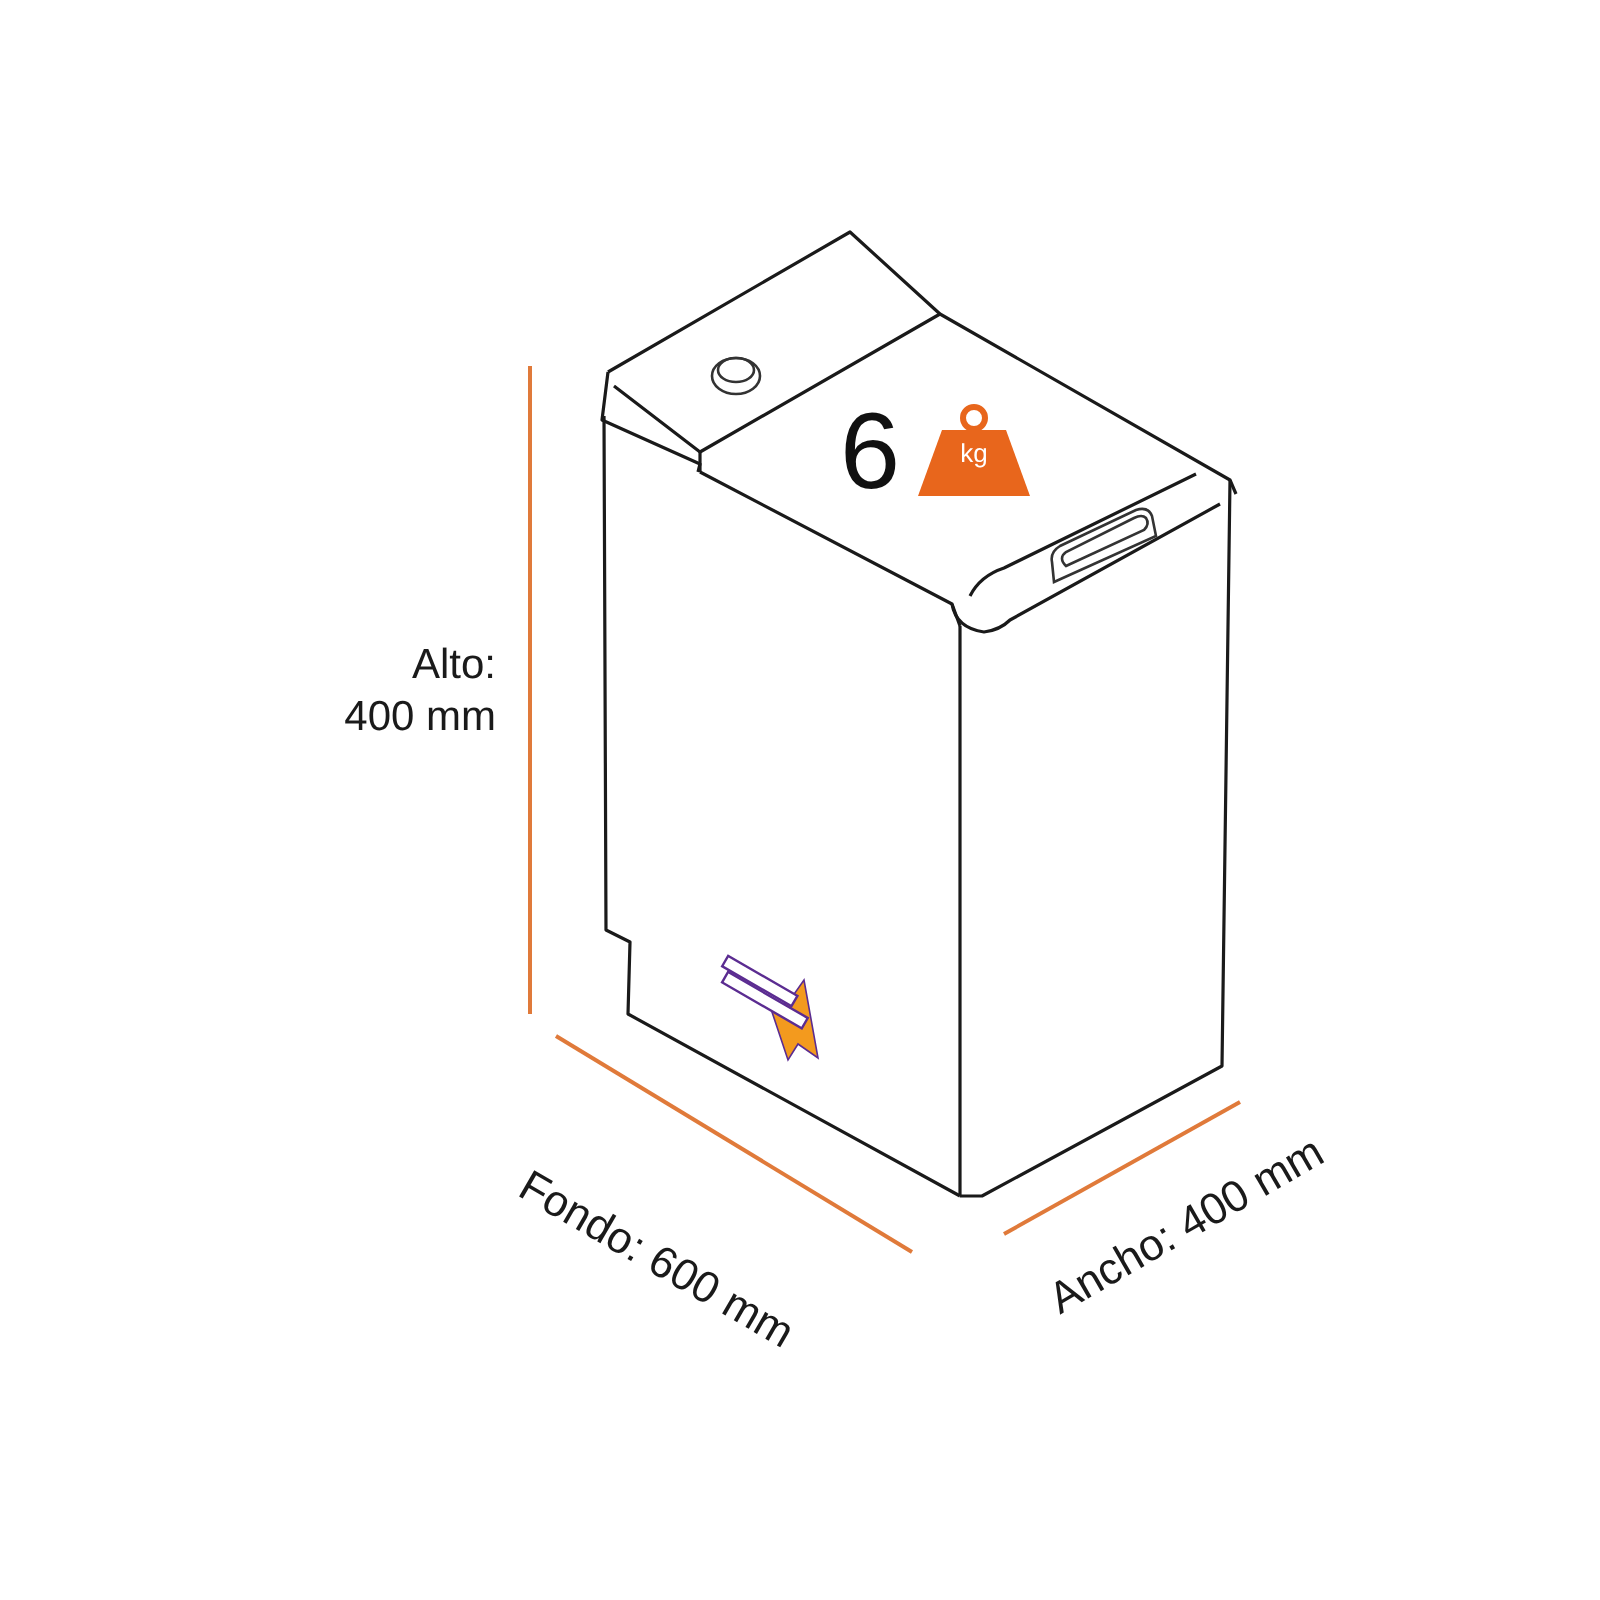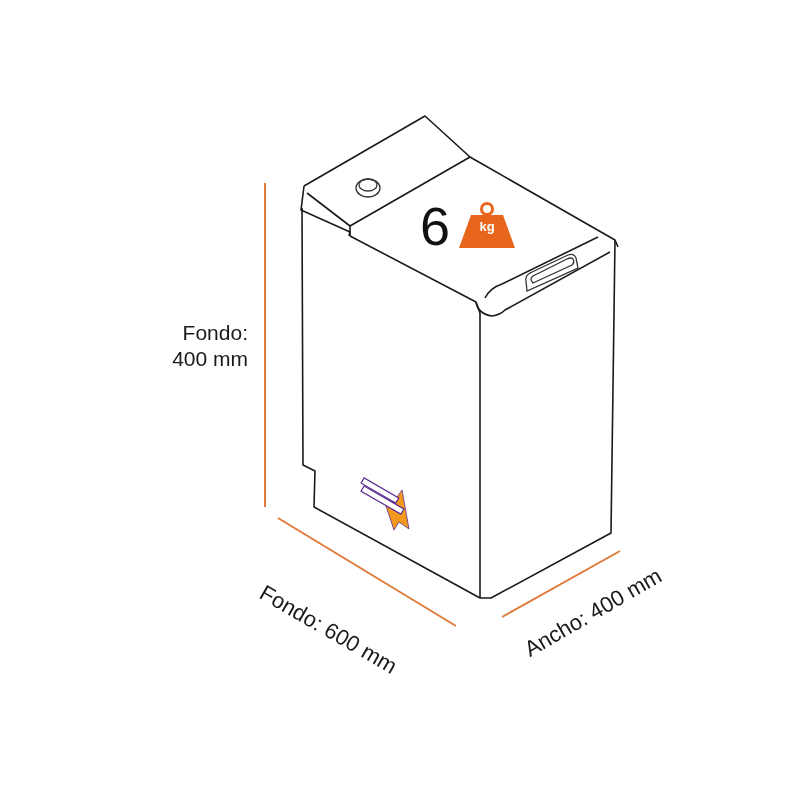--- a/index.html
+++ b/index.html
@@ -7,21 +7,21 @@
          font-family: "Liberation Sans", "DejaVu Sans", sans-serif; }
   .stage { position: absolute; left: 0; top: 0; width: 800px; height: 800px; }
   svg.drawing { position: absolute; left: 0; top: 0; width: 800px; height: 800px; }
   .label { position: absolute; color: #1a1a1a; font-size: 21px; line-height: 26px; white-space: nowrap; }
   .alto { left: 150px; top: 320px; text-align: right; width: 98px; }
   .alto span { display: block; }
   .fondo { left: 268px; top: 580px; transform-origin: 0 0; transform: rotate(30deg); font-size: 22px; }
   .ancho { left: 520px; top: 640px; transform-origin: 0 0; transform: rotate(-30deg); font-size: 22px; }
   .capacity-number { position: absolute; left: 420px; top: 196px; font-size: 54px; line-height: 60px; color: #111; }
   .kg-text { position: absolute; left: 475px; top: 219px; width: 24px; text-align: center;
-             color: #fff; font-weight: bold; font-size: 13px; line-height: 16px; }
+             color: #fff; font-weight: normal; font-size: 13px; line-height: 16px; }
 </style>
 </head>
 <body>
 
 <div class="stage">
   <svg class="drawing" viewBox="0 0 800 800">
 
     <line x1="265" y1="183" x2="265" y2="507" stroke="#E07A3A" stroke-width="2"></line>
     <line x1="278" y1="518" x2="456" y2="626" stroke="#E07A3A" stroke-width="2"></line>
     <line x1="502" y1="617" x2="620" y2="551" stroke="#E07A3A" stroke-width="2"></line>
@@ -67,18 +67,18 @@
         <rect x="352" y="487" width="40" height="6" fill="#fff" stroke="#5B2C91" stroke-width="1.2"></rect>
         <rect x="356" y="494" width="46" height="6" fill="#fff" stroke="#5B2C91" stroke-width="1.2"></rect>
       </g>
     </g>
   </svg>
 
   <div class="capacity-number">6</div>
   <div class="kg-text">kg</div>
 
   <div class="label alto">
-    <span>Fondo:</span>
+    <span>Alto:</span>
     <span>400 mm</span>
   </div>
   <div class="label fondo">Fondo: 600 mm</div>
   <div class="label ancho">Ancho: 400 mm</div>
 </div>
 
 </body></html>

